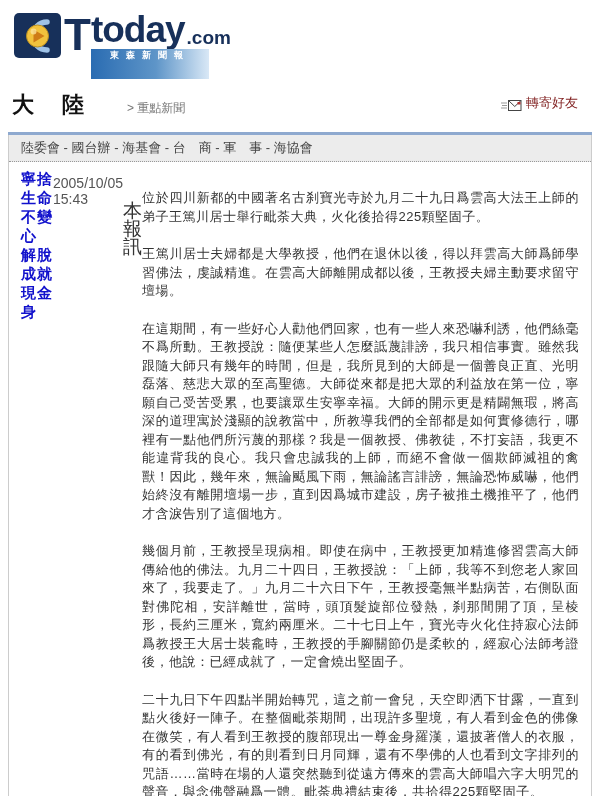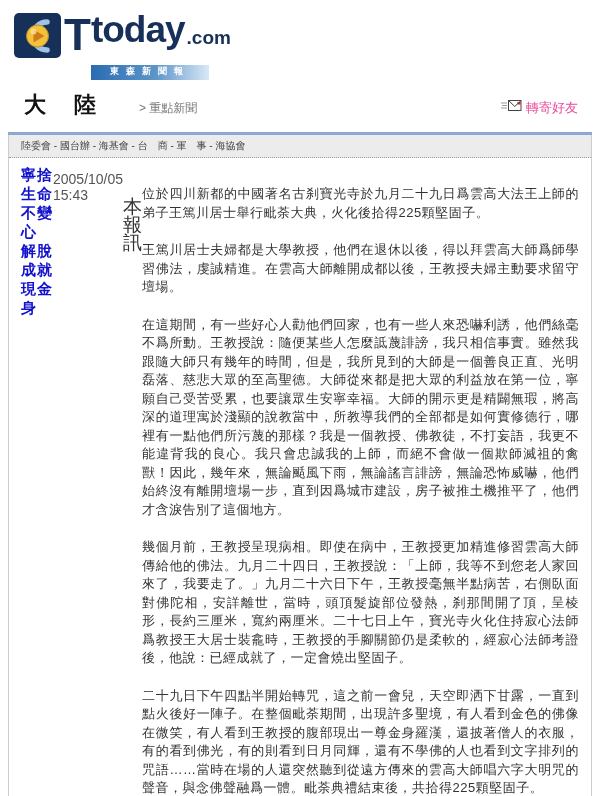--- a/index.html
+++ b/index.html
@@ -12,38 +12,38 @@
   
   .logo-row { padding:13px 0 0 14px; height:68px; }
   .logo { display:flex; align-items:flex-start; }
   .logo-icon { display:block; }
   .logo-t { color:#17305a; font-weight:bold; font-size:44px; line-height:44px; margin-left:3px; letter-spacing:-1px; }
   .logo-right { display:flex; flex-direction:column; margin-left:1px; }
   .logo-today-row { display:flex; align-items:flex-end; }
   .logo-today { color:#17305a; font-weight:bold; font-size:37px; line-height:34px; letter-spacing:-1px; }
   .logo-com { color:#17305a; font-weight:bold; font-size:19px; line-height:19px; margin-left:2px; }
   .logo-bar {
-    margin-top:18px; width:118px; height:15px;
+    margin-top:2px; width:118px; height:30px;
     background:linear-gradient(to right,#2a6cb2 0%,#5e95c8 55%,#d9e8f6 100%);
     color:#fff; font-size:9px; font-weight:bold; letter-spacing:7px;
     text-align:center; line-height:13px; white-space:nowrap; overflow:hidden;
   }
   
-  .section-row { display:flex; align-items:baseline; padding:22px 22px 8px 24px; }
+  .section-row { display:flex; align-items:baseline; padding:22px 22px 8px 12px; }
   .section-title { font-size:22px; font-weight:bold; color:#111; letter-spacing:3px; }
   .breadcrumb { margin-left:40px; font-size:12px; color:#777; }
   .breadcrumb a { color:#777; text-decoration:none; }
   .spacer-flex { flex:1; }
-  .forward { display:flex; align-items:flex-start; font-size:13px; color:#ec4899; text-decoration:none; gap:4px; }
+  .forward { display:flex; align-items:flex-end; font-size:13px; color:#7f1d1d; text-decoration:none; gap:4px; }
   
   .blue-rule { height:3px; background:#8ea9cf; margin:4px 8px 0 8px; }
   .bordered { margin:0 8px; border-left:1px solid #ccc; border-right:1px solid #ccc; flex:1; display:flex; flex-direction:column; min-height:0; }
   .navbar {
     background:#ececec; padding:4px 12px 4px 12px;
-    font-size:10px; color:#444; border-bottom:1px dotted #999;
+    font-size:13px; color:#444; border-bottom:1px dotted #999;
   }
   .navbar a { color:#444; text-decoration:none; }
   .navbar .sep { color:#444; white-space:pre; }
   
   .article { padding:8px 12px 0 12px; flex:1; display:flex; flex-direction:row; min-height:0; }
   .article-title { color:#1111cc; font-size:15px; font-weight:bold; letter-spacing:1px; }
   .article-date { color:#555; font-size:14px; margin-top:5px; }
   .byline { font-size:19px; color:#333; margin-top:32px; line-height:18px; }
   .paras p {
     font-size:13px; color:#333; line-height:18.5px; text-align:justify;

